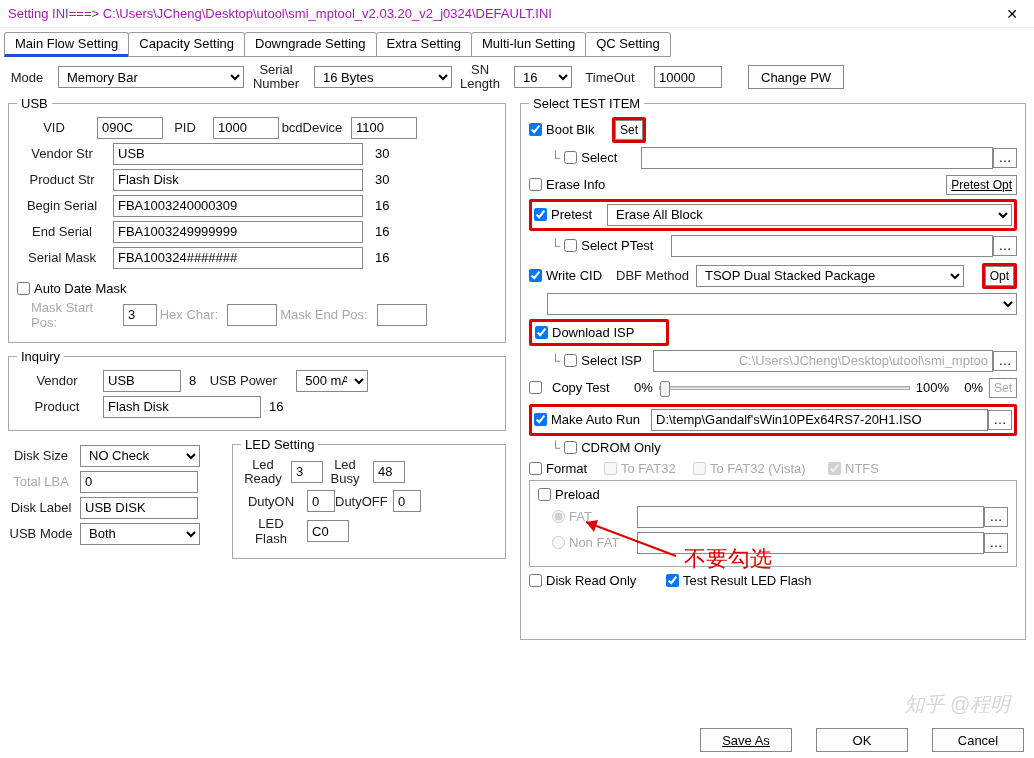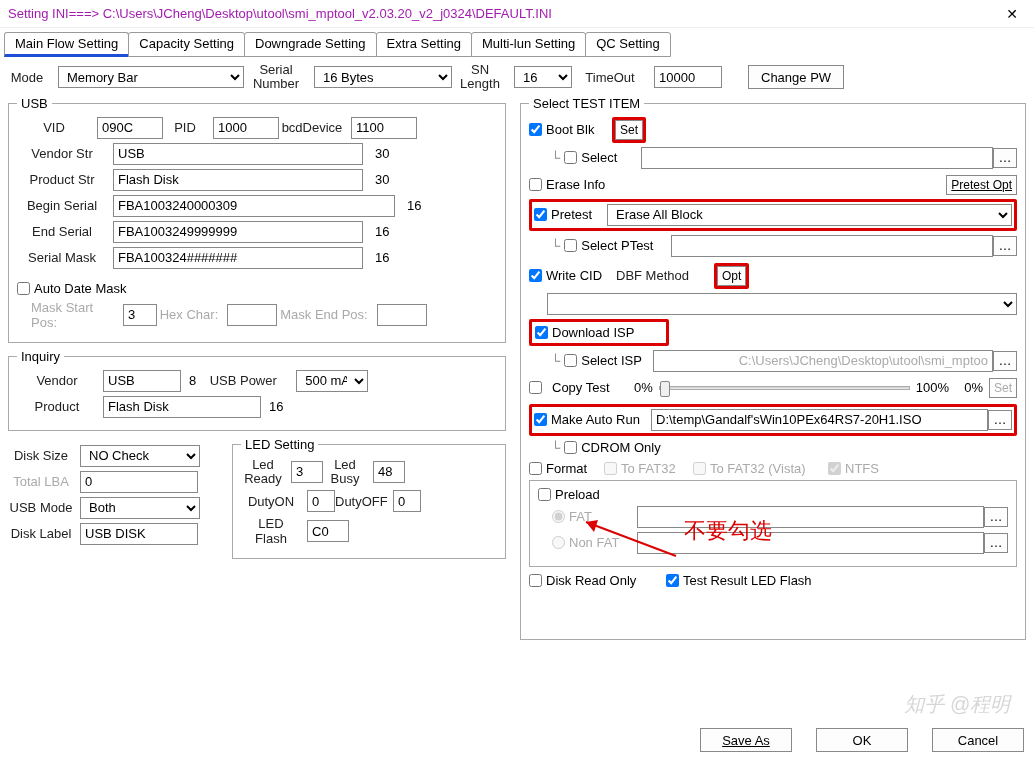--- a/index.html
+++ b/index.html
@@ -89,21 +89,21 @@
             <input type="text" style="width: 250px;" value="USB">
             <span style="margin-left:12px">30</span>
           </div>
         <div class="row">
             <span class="lbl" style="width:96px">Product Str</span>
             <input type="text" style="width: 250px;" value="Flash Disk">
             <span style="margin-left:12px">30</span>
           </div>
         <div class="row">
             <span class="lbl" style="width:96px">Begin Serial</span>
-            <input type="text" style="width: 282px;" value="FBA1003240000309">
+            <input type="text" style="width: 250px;" value="FBA1003240000309">
             <span style="margin-left:12px">16</span>
           </div>
         <div class="row">
             <span class="lbl" style="width:96px">End Serial</span>
             <input type="text" style="width: 250px;" value="FBA1003249999999">
             <span style="margin-left:12px">16</span>
           </div>
         <div class="row">
             <span class="lbl" style="width:96px">Serial Mask</span>
             <input type="text" style="width: 250px;" value="FBA100324#######">
@@ -144,26 +144,26 @@
         <div style="width:216px">
           <div class="row" style="margin-top:8px">
               <span class="lbl" style="width:72px">Disk Size</span>
               <select style="width:120px"><option>NO Check</option></select>
             </div>
           <div class="row">
               <span class="lbl disabled" style="width:72px">Total LBA</span>
               <input type="text" class="ro" style="width: 118px;" value="0">
             </div>
           <div class="row">
+              <span class="lbl" style="width:72px">Disk Label</span>
+              <input type="text" style="width: 118px;" value="USB DISK">
+            </div>
+          <div class="row">
               <span class="lbl" style="width:72px">USB Mode</span>
               <select style="width:120px"><option>Both</option></select>
-            </div>
-          <div class="row">
-              <span class="lbl" style="width:72px">Disk Label</span>
-              <input type="text" style="width: 118px;" value="USB DISK">
             </div>
         </div>
         <fieldset style="flex:1">
           <legend>LED Setting</legend>
           <div class="row">
             <span class="lbl" style="width:50px;white-space:pre;text-align:center;line-height:1.1">Led
 Ready</span>
               <input type="text" style="width: 32px;" value="3">
             <span class="lbl" style="width:50px;white-space:pre;text-align:center;line-height:1.1">Led
 Busy</span>
@@ -215,20 +215,21 @@
             <input type="checkbox" style="">
             <span style="width:90px">Select PTest</span>
             <input type="text" style="flex: 1 1 0%;">
             <button class="dots-btn">…</button>
           </div>
 
         <div class="row">
             <input type="checkbox" checked="" style="">
             <span style="width:70px">Write CID</span>
             <span class="lbl" style="width:80px;text-align:left">DBF Method</span>
+            <select style="flex:1"><option>TSOP Dual Stacked Package</option></select>
             <span class="hl-red" style="margin-left:18px"><button class="small-btn">Opt</button></span>
           </div>
         <div class="row">
             <span style="width:18px"></span>
             <select style="flex:1"><option></option></select>
           </div>
 
         <div class="row hl-red" style="padding:3px;width:140px">
             <input type="checkbox" checked="" style="">
             <span>Download ISP</span>
@@ -303,21 +304,21 @@
           </div>
       </fieldset>
     </div>
   </div>
 </div>
 
 <svg class="arrow" style="left:576px;top:516px" width="110" height="50">
   <line x1="100" y1="40" x2="10" y2="6" stroke="#d00" stroke-width="2"></line>
   <polygon points="10,6 22,4 18,16" fill="#d00"></polygon>
 </svg>
-<div class="annot" style="left:684px;top:516px">不要勾选</div>
+<div class="annot" style="left:684px;top:544px">不要勾选</div>
 
 <div class="watermark">知乎 @程明</div>
 
 <div class="footer">
   <button style="text-decoration:underline">Save  As</button>
   <button>OK</button>
   <button>Cancel</button>
 </div>
 
 </body></html>

